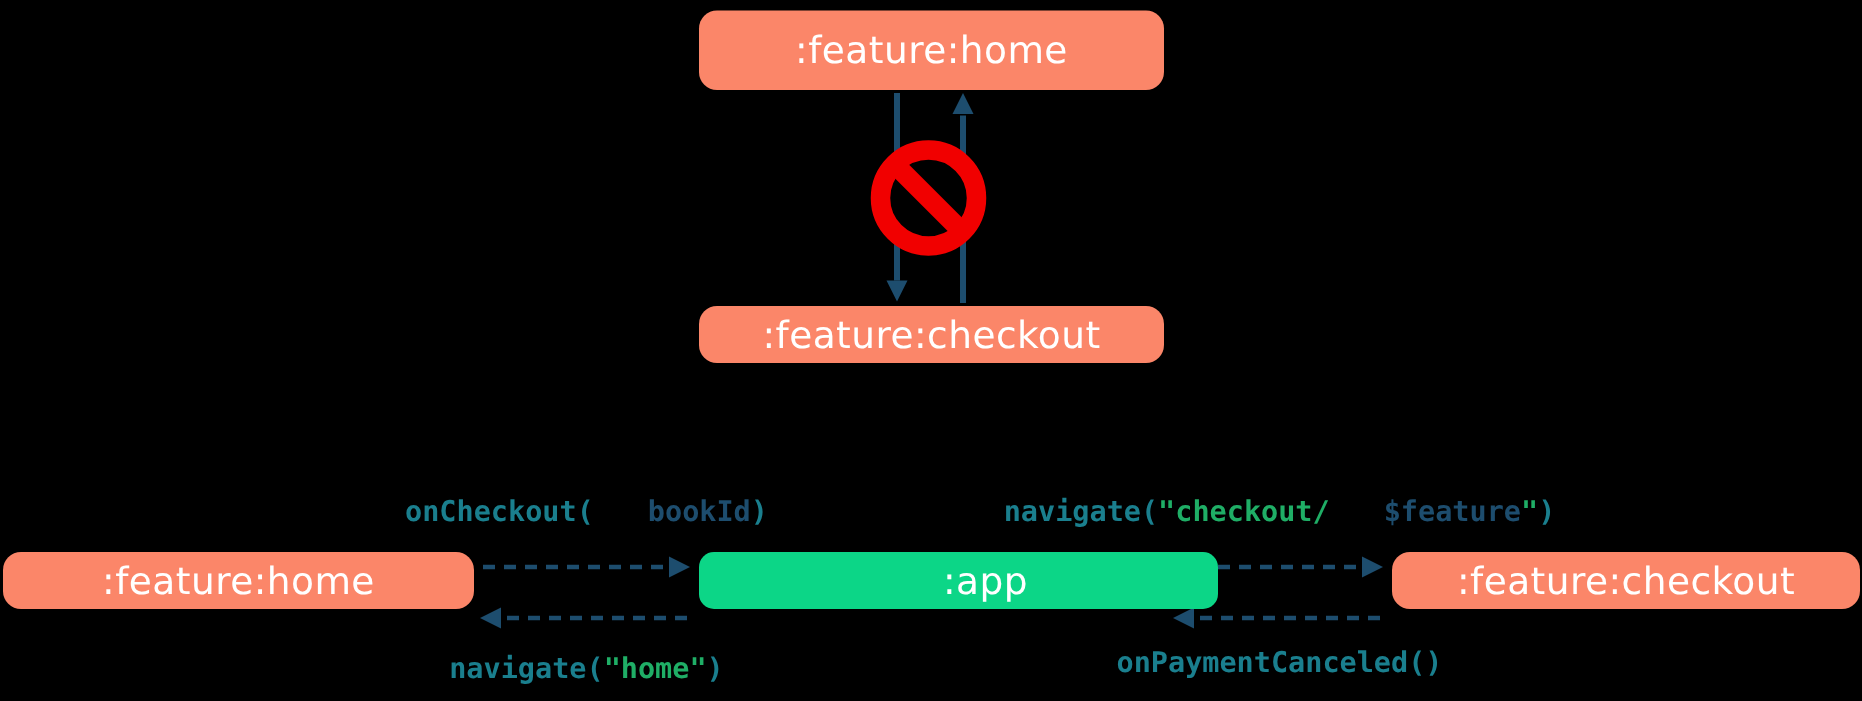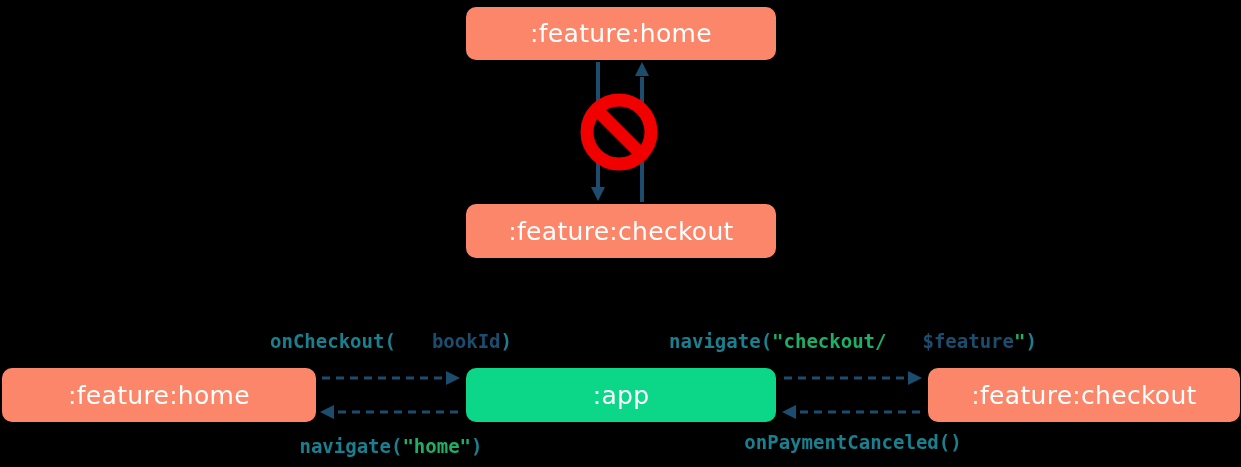--- a/index.html
+++ b/index.html
@@ -16,31 +16,31 @@
     font-family: "DejaVu Sans", "Liberation Sans", sans-serif;
   }
   svg.layer {
     position: absolute;
     left: 0;
     top: 0;
     pointer-events: none;
   }
   .node {
     position: absolute;
-    height: 54px;
+    height: 38px;
     border-radius: 10px;
     display: flex;
     align-items: center;
     justify-content: center;
     color: var(--box-text, #fff);
     font-size: 25px;
     letter-spacing: 0.3px;
   }
-  .node.salmon { background: var(--salmon, #fb8669); }
-  .node.green  { background: var(--green, #0cd687); }
+  .node.salmon { background: var(--salmon, #fb8669); border-radius: 12px; }
+  .node.green  { background: var(--green, #0cd687); padding-left: 36px; }
   .code {
     position: absolute;
     transform: translateX(-50%);
     font-family: "DejaVu Sans Mono", "Liberation Mono", monospace;
     font-weight: bold;
     font-size: 19px;
     line-height: 20px;
     white-space: nowrap;
   }
   .tok-fn  { color: var(--code-teal, #1a7f8e); }

